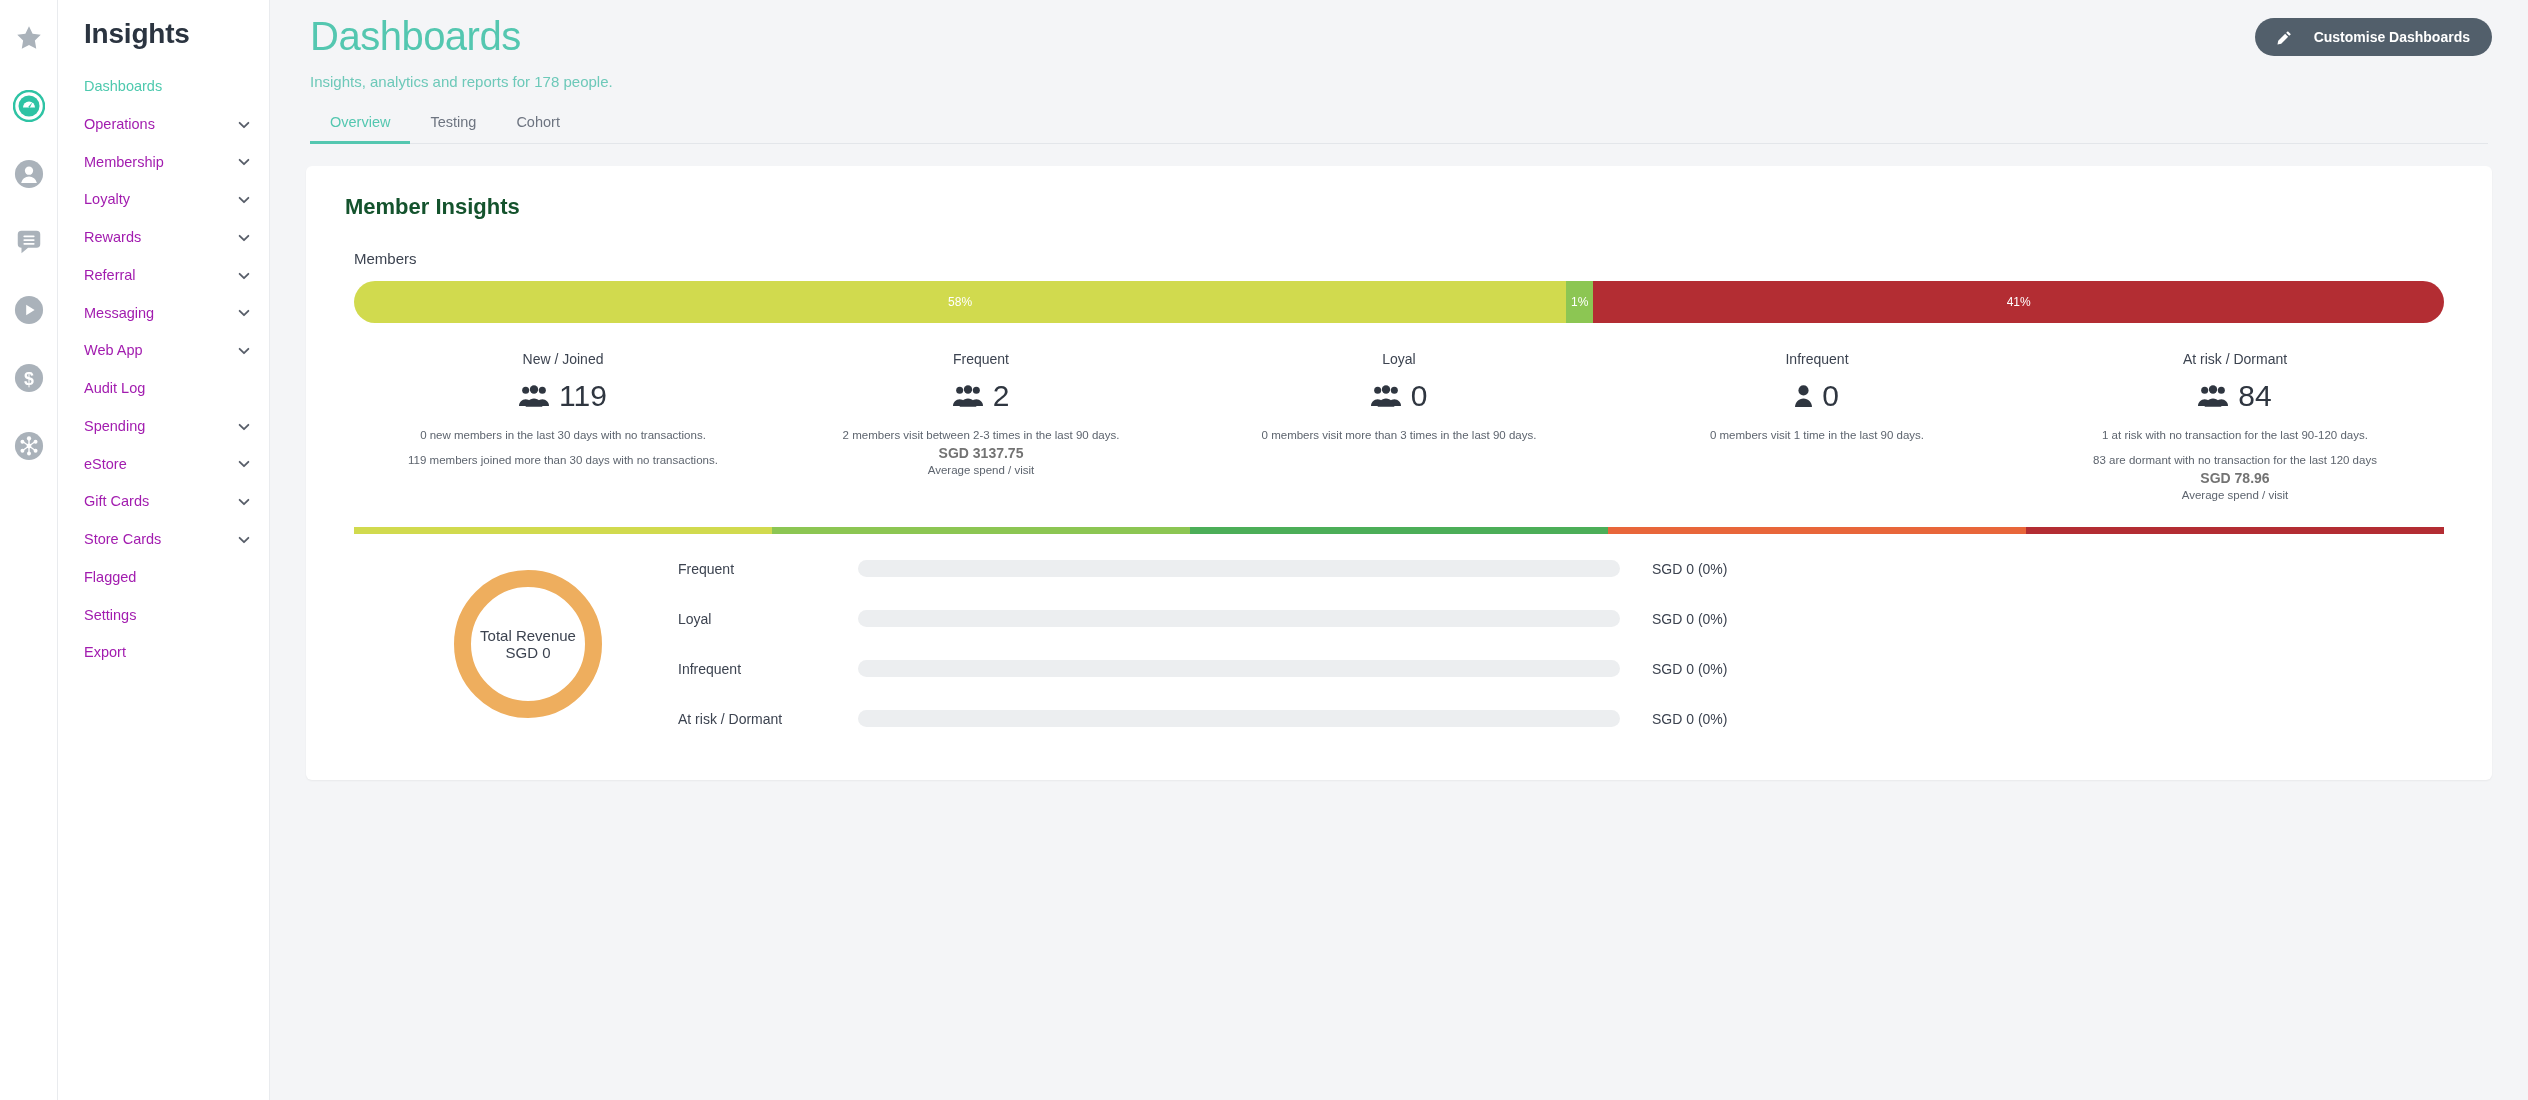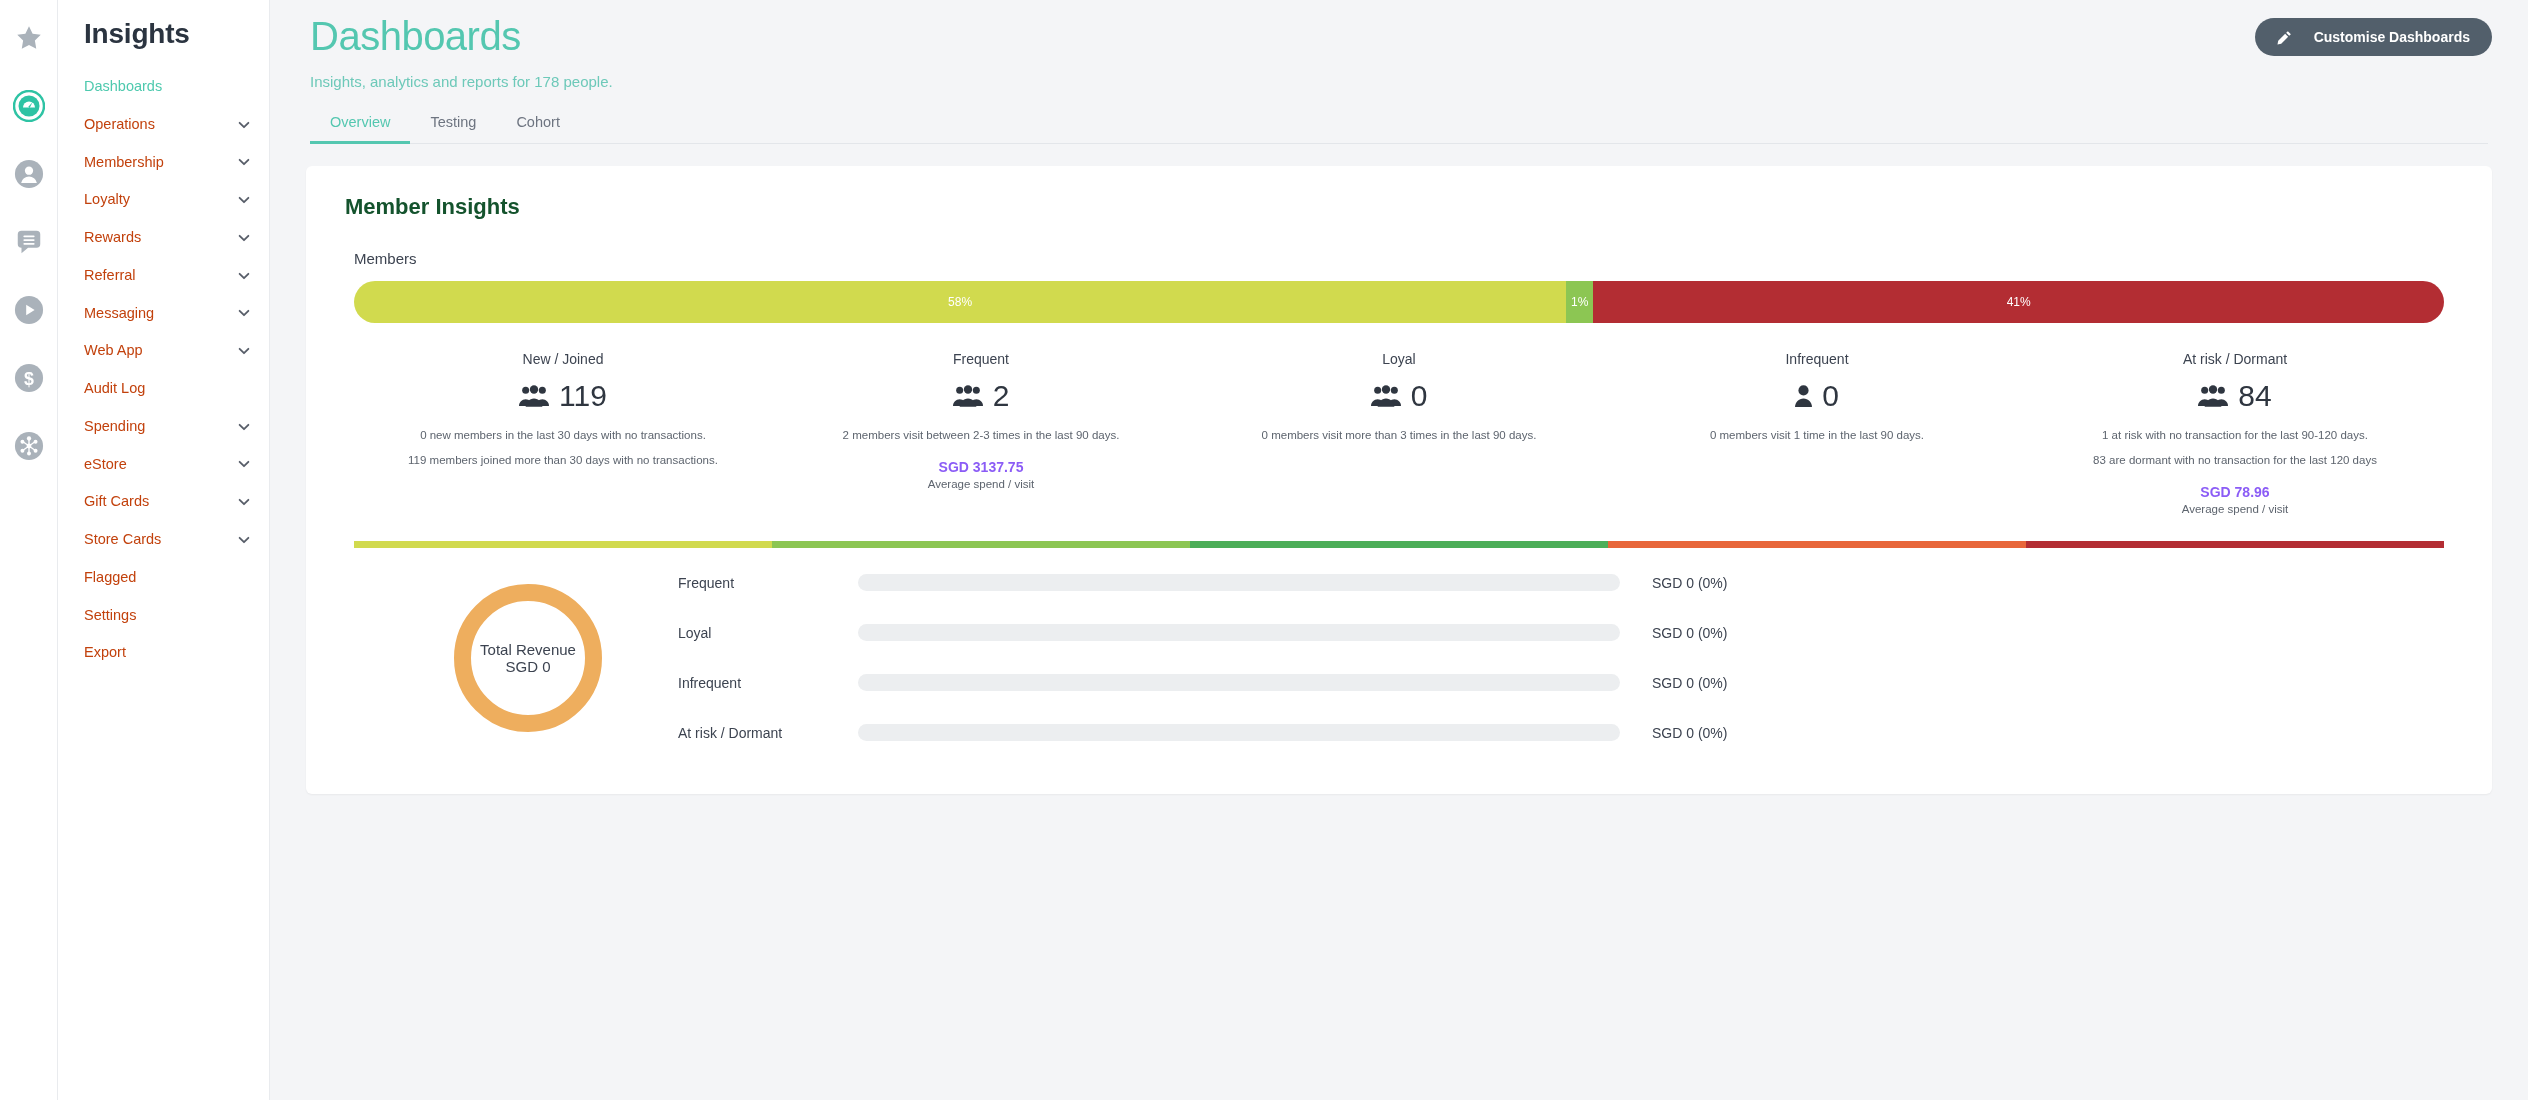--- a/index.html
+++ b/index.html
@@ -29,21 +29,21 @@
     width: 212px; flex: 0 0 212px; background: #ffffff;
     border-right: 1px solid #e9ebee;
     padding: 18px 0 0 0;
   }
   .brand {
     font-size: 28px; font-weight: bold; color: #2b3440;
     padding: 0 0 18px 26px; letter-spacing: -.2px;
   }
   .nav-item {
     display: flex; align-items: center; justify-content: space-between;
-    padding: 8px 18px 8px 26px; font-size: 14.5px; color: #c2410c;
+    padding: 8px 18px 8px 26px; font-size: 14.5px; color: #a21caf;
     line-height: 1.5; cursor: pointer;
   }
   .nav-item.active { color: #4ec9ae; }
   .nav-label { white-space: nowrap; }
   .chev { width: 14px; height: 14px; flex: 0 0 14px; opacity: .85; }
 
   
   .main { flex: 1 1 auto; position: relative; overflow: hidden; }
   .page-head { padding: 14px 40px 0 40px; position: relative; }
   .page-title { font-size: 40px; color: #54c7b0; font-weight: 400; letter-spacing: -.5px; }
@@ -87,21 +87,21 @@
   .stat { flex: 1 1 0; text-align: center; padding: 0 6px; }
   .stat-name { font-size: 14px; color: #3c4350; }
   .stat-value-row {
     display: flex; align-items: center; justify-content: center;
     gap: 10px; margin-top: 14px;
   }
   .stat-num { font-size: 30px; color: #2f3640; font-weight: 400; line-height: 1; }
   .stat-icon svg { display: block; }
   .stat-desc { font-size: 11.5px; color: #5d646e; margin-top: 16px; line-height: 1.55; }
   .stat-desc.second { margin-top: 7px; }
-  .stat-spend { font-size: 14px; font-weight: bold; color: #8b5cf6; margin-top: 14px; }
+  .stat-spend { font-size: 14px; font-weight: bold; color: #737373; }
   .stat-spend-lbl { font-size: 11.5px; color: #5d646e; margin-top: 3px; }
 
   .seg-bars { display: flex; margin: 26px 16px 0 16px; }
   .seg-bar { flex: 1 1 0; height: 7px; }
 
   
   .rev-title { font-size: 17px; color: #3c4350; margin: 64px 0 0 16px; }
   .rev-body { display: flex; align-items: center; margin-top: 10px; }
   .donut-wrap {
     width: 340px; flex: 0 0 340px; display: flex;

